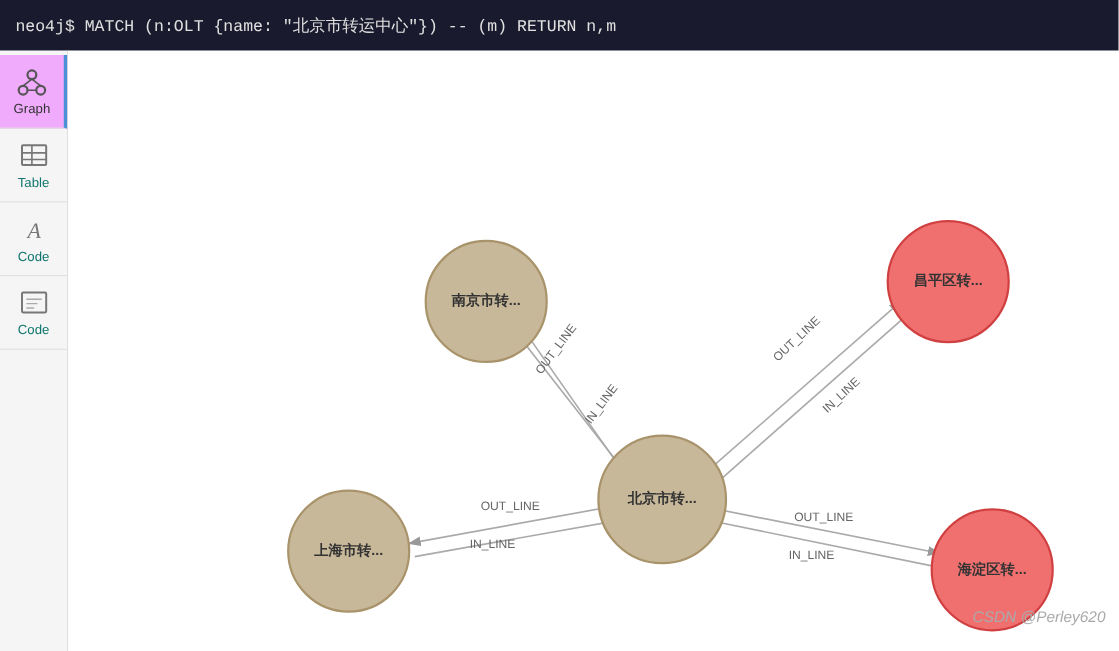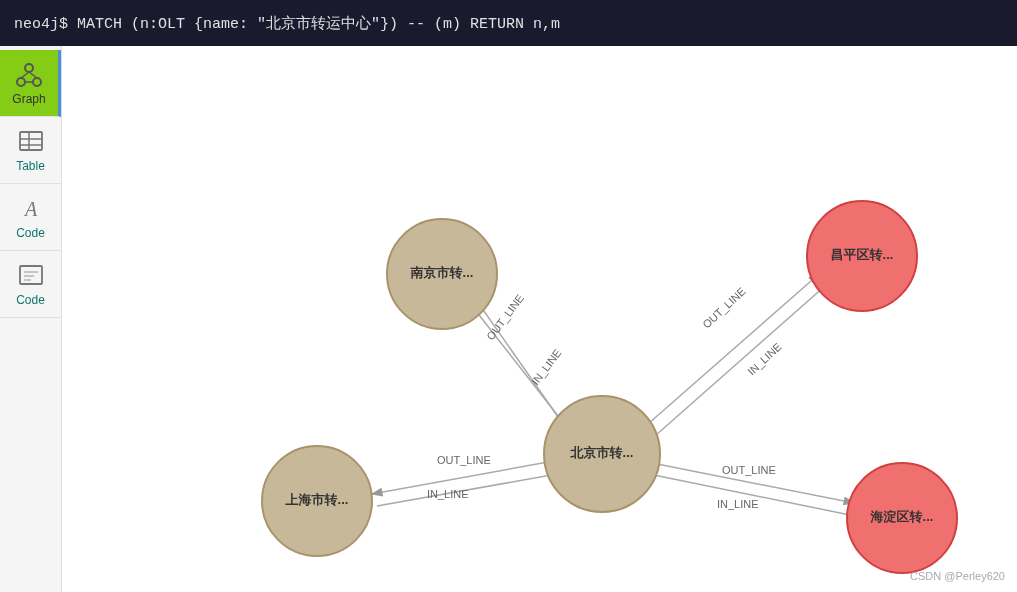--- a/index.html
+++ b/index.html
@@ -42,21 +42,21 @@
       flex-direction: column;
       align-items: center;
       padding: 10px 6px;
       cursor: pointer;
       width: 100%;
       color: #0f766e;
       font-size: 12px;
       border-bottom: 1px solid #e0e0e0;
     }
     .sidebar-item.active {
-      background: #84cc16;
+      background: #f0abfc;
       color: #333;
       border-right: 3px solid #4a90d9;
     }
     .sidebar-item svg {
       margin-bottom: 4px;
     }
     #canvas {
       flex: 1;
       position: relative;
       background: #fff;
@@ -80,24 +80,25 @@
       dominant-baseline: middle;
       font-weight: bold;
     }
     .edge-label {
       font-size: 11px;
       fill: #666;
       font-family: Arial, sans-serif;
     }
     .watermark {
       position: absolute;
-      bottom: 10px;
+      bottom: 24px;
       right: 12px;
-      font-size: 11px;
+      font-size: 14px;
       color: #aaa;
+      font-style: italic;
     }
   </style>
 </head>
 <body>
 
 <div id="header">
   <span>neo4j$ MATCH (n:OLT {name: "北京市转运中心"}) -- (m) RETURN n,m</span>
 </div>
 
 <div id="main">

